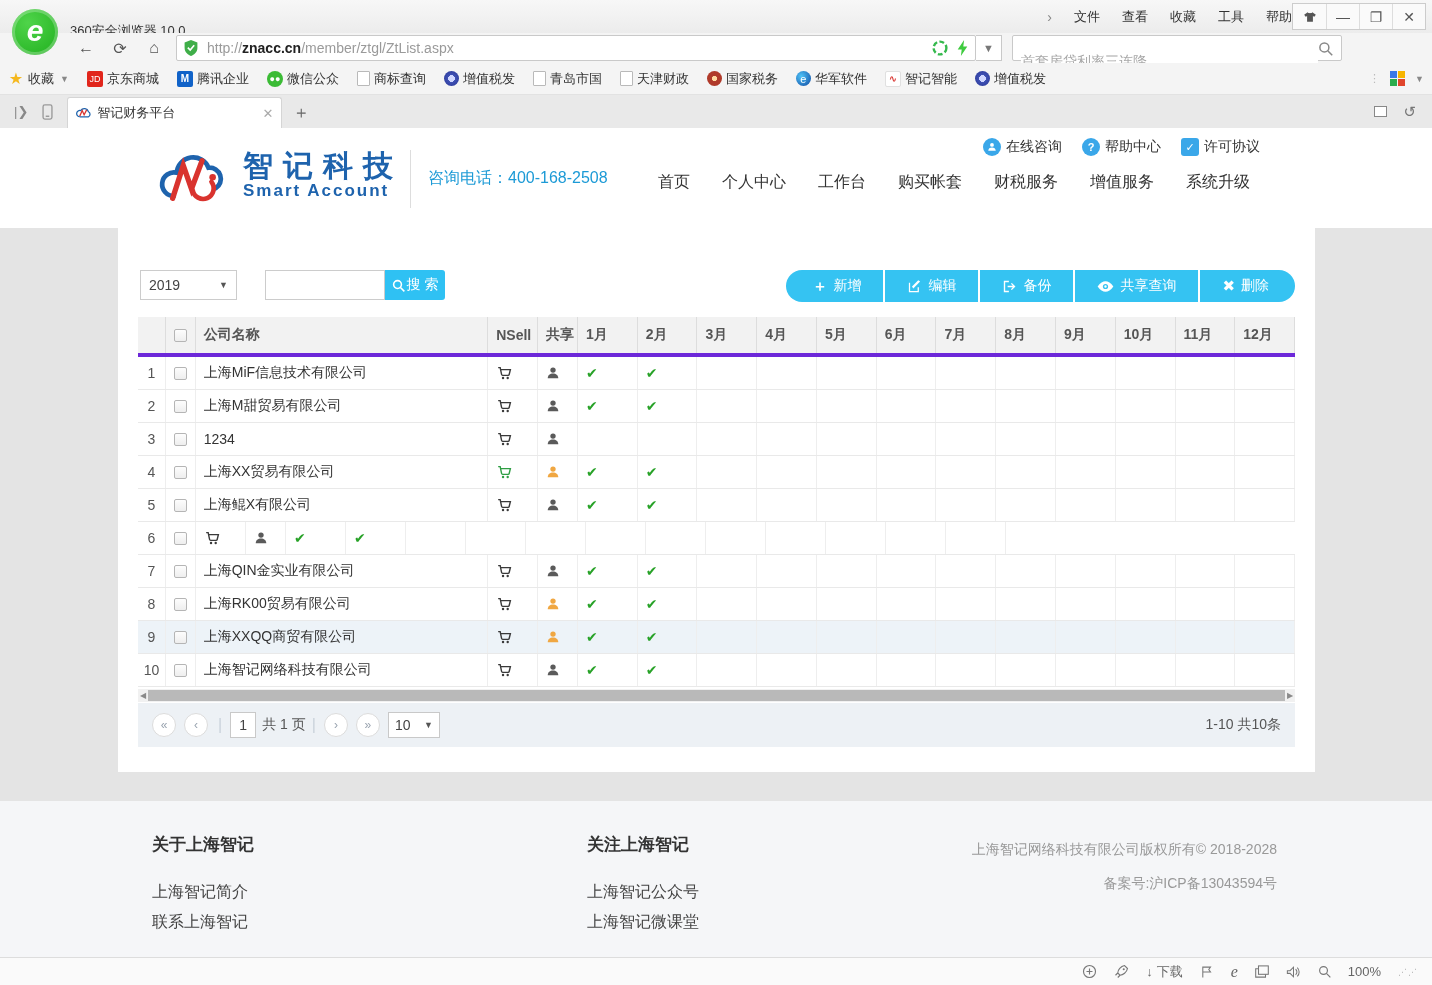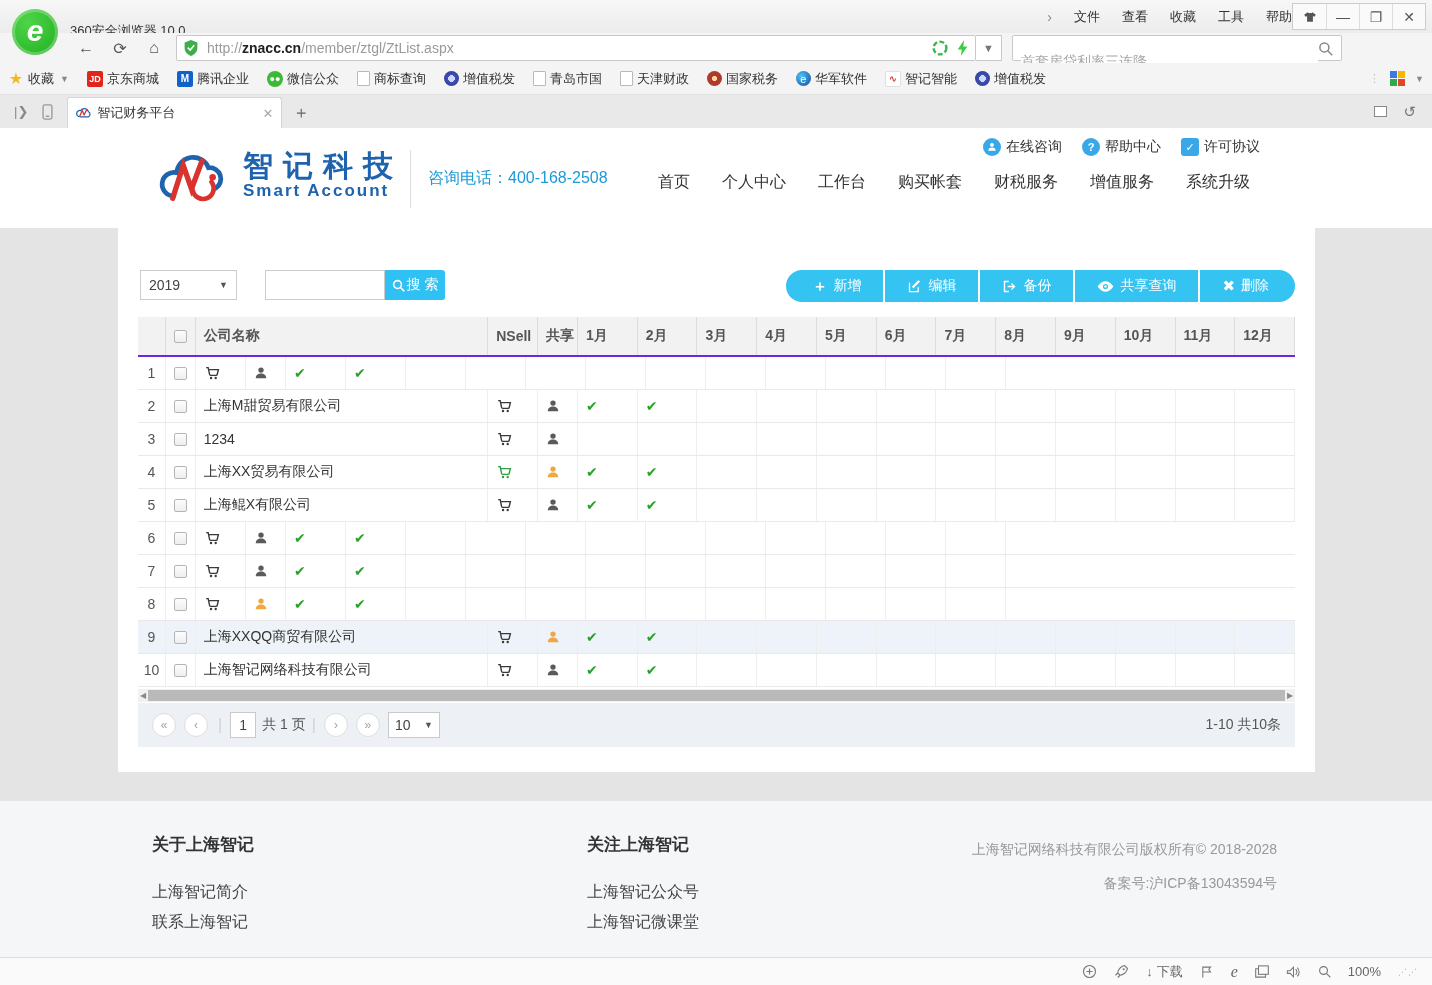--- a/index.html
+++ b/index.html
@@ -26,21 +26,21 @@
   .url-icons { display:flex; align-items:center; gap:8px; }
   .addr-drop { width:26px; height:26px; border:1px solid #c9c9c9; border-left:none; background:#fff; display:flex; align-items:center; justify-content:center; color:#777; font-size:11px; }
   .searchbox { margin-left:10px; width:330px; height:26px; background:#fff; border:1px solid #c9c9c9; border-radius:2px; display:flex; align-items:center; padding:0 8px; }
   .searchbox input { border:none; outline:none; flex:1; font-size:14px; color:#333; font-family:inherit;margin-top:25px; }
   .searchbox input::placeholder { color:#a8a8a8; }
 
   .bookmarkbar { position:absolute; left:0; top:63px; width:1432px; height:32px; background:#f4f4f4; display:flex; align-items:center; padding:0 8px; border-bottom:1px solid #e2e2e2; }
   .bm { display:flex; align-items:center; gap:4px; margin-right:18px; font-size:13px; color:#333; white-space:nowrap; }
   .bm-ico { width:16px; height:16px; display:inline-flex; align-items:center; justify-content:center; font-size:11px; flex:0 0 auto; }
   .bm-ico.star { color:#f5b81e; font-size:16px; }
-  .bm-ico.jd { background:#e1251b; color:#fff; font-weight:bold; font-size:9px; border-radius:2px; }
+  .bm-ico.jd { background:#e1251b; color:#fff; font-weight:normal; font-size:9px; border-radius:2px; }
   .bm-ico.tencent { background:#1062c8; color:#fff; font-weight:bold; font-size:10px; border-radius:2px; }
   .bm-ico.wechat { background:#3bbb35; border-radius:50%; color:#fff; font-size:9px; }
   .bm-ico.page { background:#fff; border:1px solid #b9b9b9; border-radius:1px; width:13px; height:15px; }
   .bm-ico.coin { background:radial-gradient(circle,#cfd6ff 30%,#3f51b5 32%,#283593); border-radius:50%; width:15px; height:15px; }
   .bm-ico.emblem { background:radial-gradient(circle,#ffd9a0 25%,#b03a2a 27%); border-radius:50%; width:15px; height:15px; }
   .bm-ico.huajun { background:radial-gradient(circle at 35% 35%,#4fc3f7,#0d47a1); border-radius:50%; color:#fff; width:15px; height:15px; }
   .bm-ico.zhiji { background:#fff; border:1px solid #e0e0e0; border-radius:2px; color:#d9332e; font-weight:bold; font-size:10px; }
   .bm-caret { color:#888; font-size:9px; margin-left:2px; }
   .bm-right { margin-left:auto; display:flex; align-items:center; gap:8px; }
   .dots { color:#bbb; letter-spacing:2px; font-size:11px; }
@@ -82,21 +82,21 @@
   .search-btn { position:absolute; left:247px; top:0; width:60px; height:30px; background:#2fc1f3; color:#fff; border:none; font-size:14px; display:flex; align-items:center; justify-content:center; gap:2px; border-radius:0 3px 3px 0; font-family:inherit; }
   .actions { position:absolute; right:0; top:0; display:flex; gap:2px; }
   .act-btn { height:32px; background:#35c3f2; color:#fff; border:none; font-size:14px; display:flex; align-items:center; justify-content:center; gap:6px; padding:0 22px; font-family:inherit; cursor:pointer; }
   .act-btn:first-child { border-radius:16px 0 0 16px; padding-left:26px; }
   .act-btn:last-child { border-radius:0 16px 16px 0; padding-right:26px; }
   .ai { font-style:normal; font-weight:bold; font-size:15px; }
 
   
   .tablewrap { position:absolute; left:20px; top:89px; width:1157px; }
   .trow { display:flex; width:1157px; border-bottom:1px solid #e9e9e9; background:#fff; }
-  .trow.head { background:#f2f2f2; height:40px; border-bottom:2px solid #6d28d9; font-weight:bold; color:#555; }
+  .trow.head { background:#f2f2f2; height:40px; border-bottom:4px solid #6d28d9; font-weight:bold; color:#555; }
   .trow.body-row { height:33px; }
   .trow.hl { background:#edf3f8; }
   .cell { display:flex; align-items:center; border-right:1px solid #eee; padding:0 8px; overflow:hidden; white-space:nowrap; font-size:14px; }
   .trow.head .cell { border-right:1px solid #ddd; }
   .c-num { width:28px; justify-content:center; color:#555; padding:0 2px; }
   .c-chk { width:30px; justify-content:center; padding:0 2px; }
   .c-name { width:294px; }
   .c-nsell { width:50px; }
   .c-share { width:40px; }
   .c-month { width:60px; }
@@ -401,20 +401,21 @@
         <div class="cell c-month">10月</div>
         <div class="cell c-month">11月</div>
         <div class="cell c-month">12月</div>
       </div>
     <div id="tbody">
         <div class="trow body-row">
           <div class="cell c-num">1</div>
           <div class="cell c-chk">
             <span class="cb"></span>
           </div>
+          <div class="cell c-name">上海MiF信息技术有限公司</div>
           <div class="cell c-nsell">
             <span class="cart-dark">
               <svg width="17" height="16" viewBox="0 0 24 24">
                 <path d="M2.5 4 H5.5 L7.6 14.2 A1.6 1.6 0 0 0 9.2 15.5 H17.4 A1.6 1.6 0 0 0 19 14.3 L20.8 7 H6.2" fill="none" stroke="currentColor" stroke-width="2.1"></path>
                 <circle cx="9.8" cy="19.6" r="1.8" fill="currentColor"></circle>
                 <circle cx="16.8" cy="19.6" r="1.8" fill="currentColor"></circle>
               </svg>
             </span>
           </div>
           <div class="cell c-share">
@@ -635,20 +636,21 @@
           <div class="cell c-month"></div>
           <div class="cell c-month"></div>
           <div class="cell c-month"></div>
           <div class="cell c-month"></div>
         </div>
         <div class="trow body-row">
           <div class="cell c-num">7</div>
           <div class="cell c-chk">
             <span class="cb"></span>
           </div>
+          <div class="cell c-name">上海QIN金实业有限公司</div>
           <div class="cell c-nsell">
             <span class="cart-dark">
               <svg width="17" height="16" viewBox="0 0 24 24">
                 <path d="M2.5 4 H5.5 L7.6 14.2 A1.6 1.6 0 0 0 9.2 15.5 H17.4 A1.6 1.6 0 0 0 19 14.3 L20.8 7 H6.2" fill="none" stroke="currentColor" stroke-width="2.1"></path>
                 <circle cx="9.8" cy="19.6" r="1.8" fill="currentColor"></circle>
                 <circle cx="16.8" cy="19.6" r="1.8" fill="currentColor"></circle>
               </svg>
             </span>
           </div>
           <div class="cell c-share">
@@ -674,20 +676,21 @@
           <div class="cell c-month"></div>
           <div class="cell c-month"></div>
           <div class="cell c-month"></div>
           <div class="cell c-month"></div>
         </div>
         <div class="trow body-row">
           <div class="cell c-num">8</div>
           <div class="cell c-chk">
             <span class="cb"></span>
           </div>
+          <div class="cell c-name">上海RK00贸易有限公司</div>
           <div class="cell c-nsell">
             <span class="cart-dark">
               <svg width="17" height="16" viewBox="0 0 24 24">
                 <path d="M2.5 4 H5.5 L7.6 14.2 A1.6 1.6 0 0 0 9.2 15.5 H17.4 A1.6 1.6 0 0 0 19 14.3 L20.8 7 H6.2" fill="none" stroke="currentColor" stroke-width="2.1"></path>
                 <circle cx="9.8" cy="19.6" r="1.8" fill="currentColor"></circle>
                 <circle cx="16.8" cy="19.6" r="1.8" fill="currentColor"></circle>
               </svg>
             </span>
           </div>
           <div class="cell c-share">

